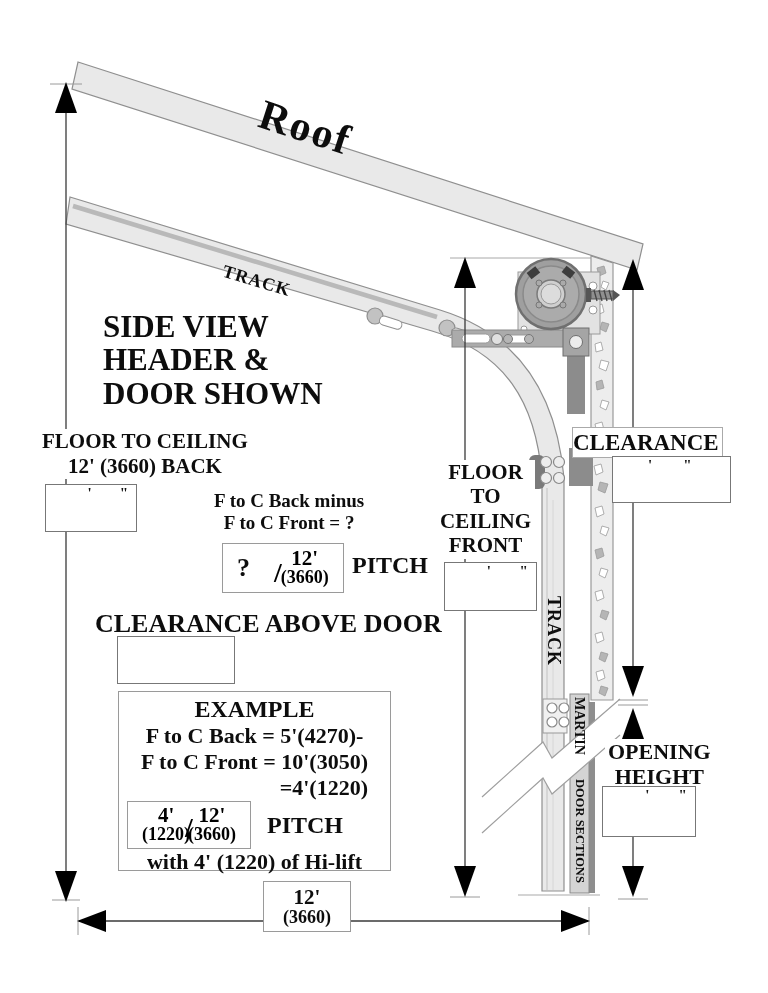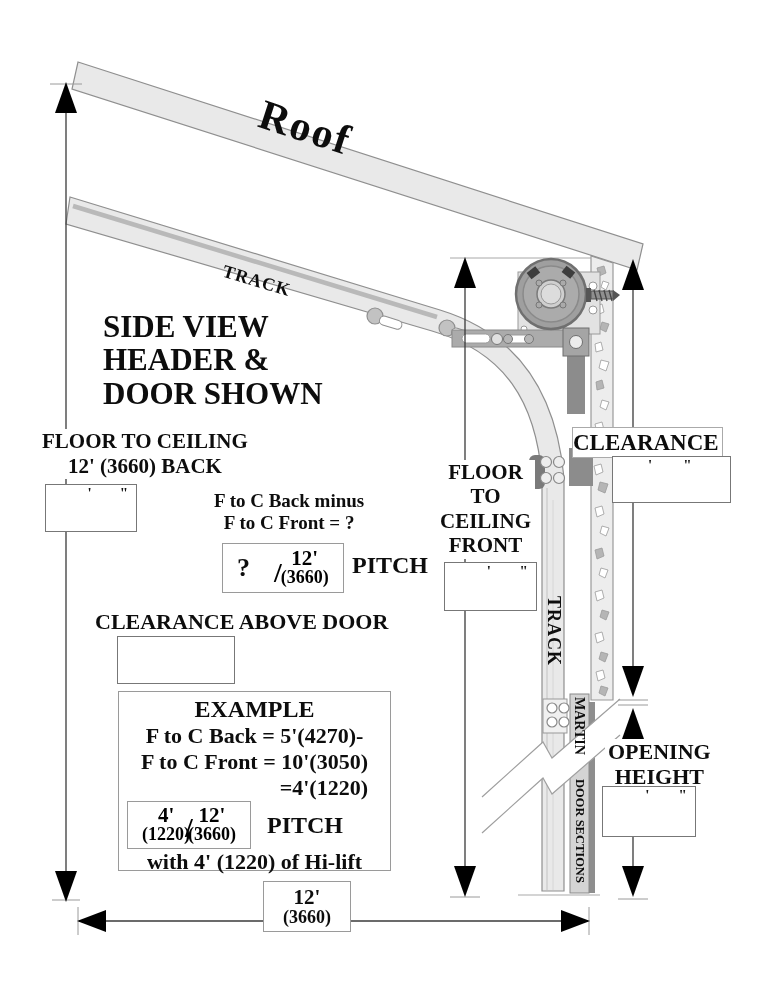--- a/index.html
+++ b/index.html
@@ -211,21 +211,21 @@
   <div class="plainbox" id="pitch-formula-box" style="left:222px;top:543px;width:120px;height:48px;">
     <span class="lbl" style="position:static;font-size:26px;margin-left:14px;">?</span>
     <span class="slash" style="margin-left:24px;margin-top:10px;">/</span>
     <span class="stack" style="margin-left:4px;">
       <span class="num">12'</span>
       <span class="den">(3660)</span>
     </span>
   </div>
   <div class="lbl" style="left:352px;top:552px;font-size:24px;">PITCH</div>
 
-  <div class="lbl" style="left:95px;top:609px;font-size:22px;">CLEARANCE ABOVE DOOR</div>
+  <div class="lbl" style="left:95px;top:609px;font-size:26px;">CLEARANCE ABOVE DOOR</div>
   <div class="vbox" style="left:117px;top:636px;width:116px;height:46px;"></div>
 
   <div class="plainbox" id="example-box" style="left:118px;top:691px;width:271px;height:178px;">
     <div class="exline" style="font-size:24px;line-height:28px;margin-top:3px;">EXAMPLE</div>
     <div class="exline">F to C Back = 5'(4270)-</div>
     <div class="exline">F to C Front = 10'(3050)</div>
     <div class="exline" style="text-align:right;padding-right:22px;">=4'(1220)</div>
     <div class="fracrow">
       <div class="fracbox">
         <span class="stack">

